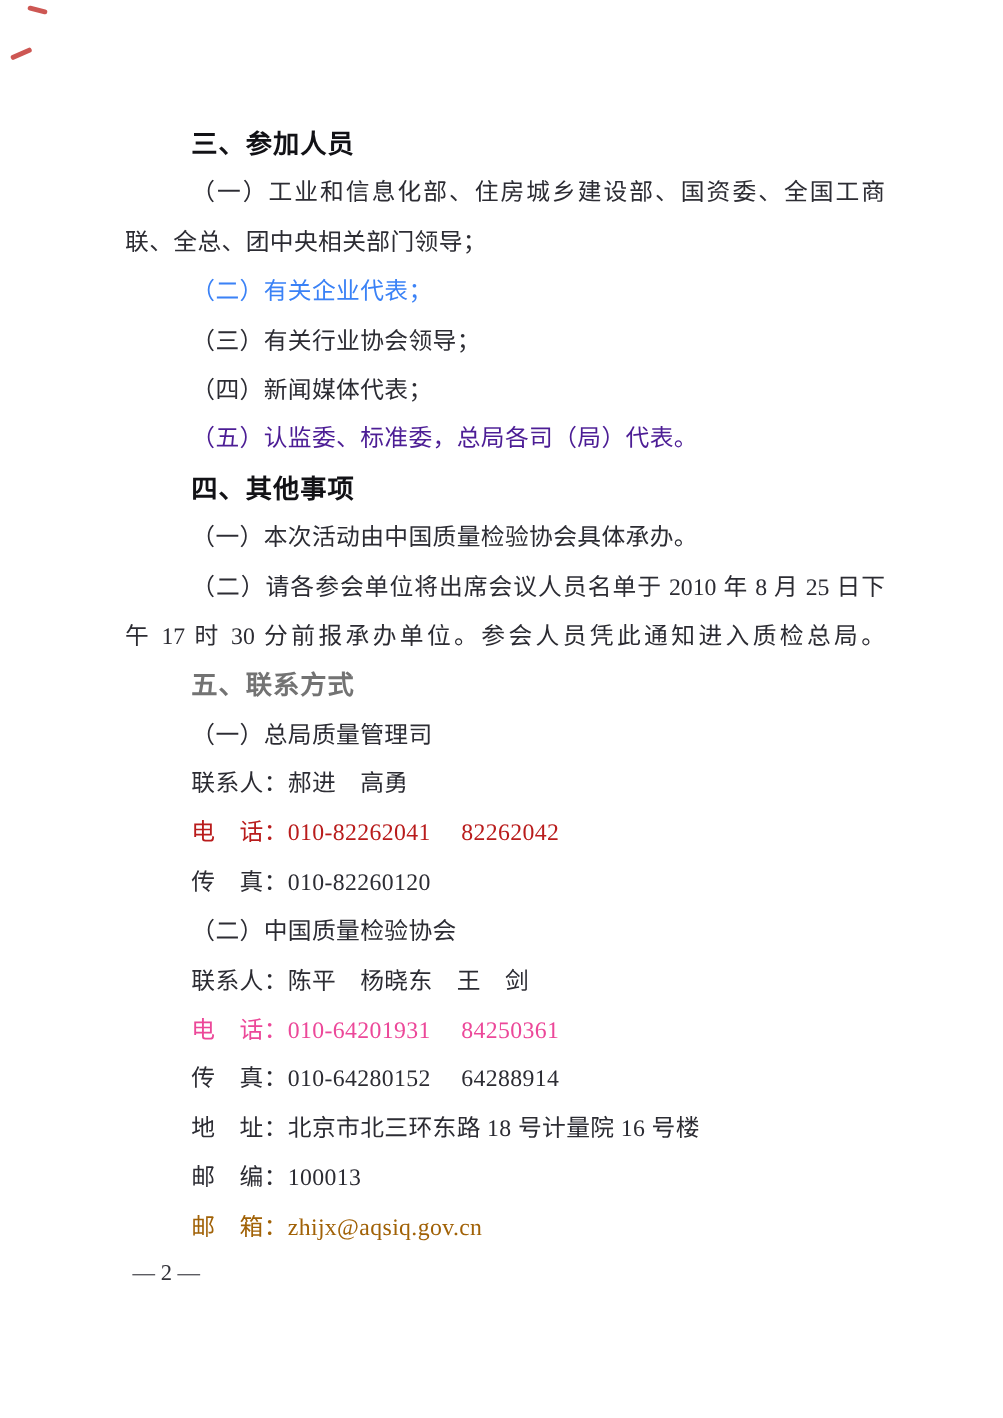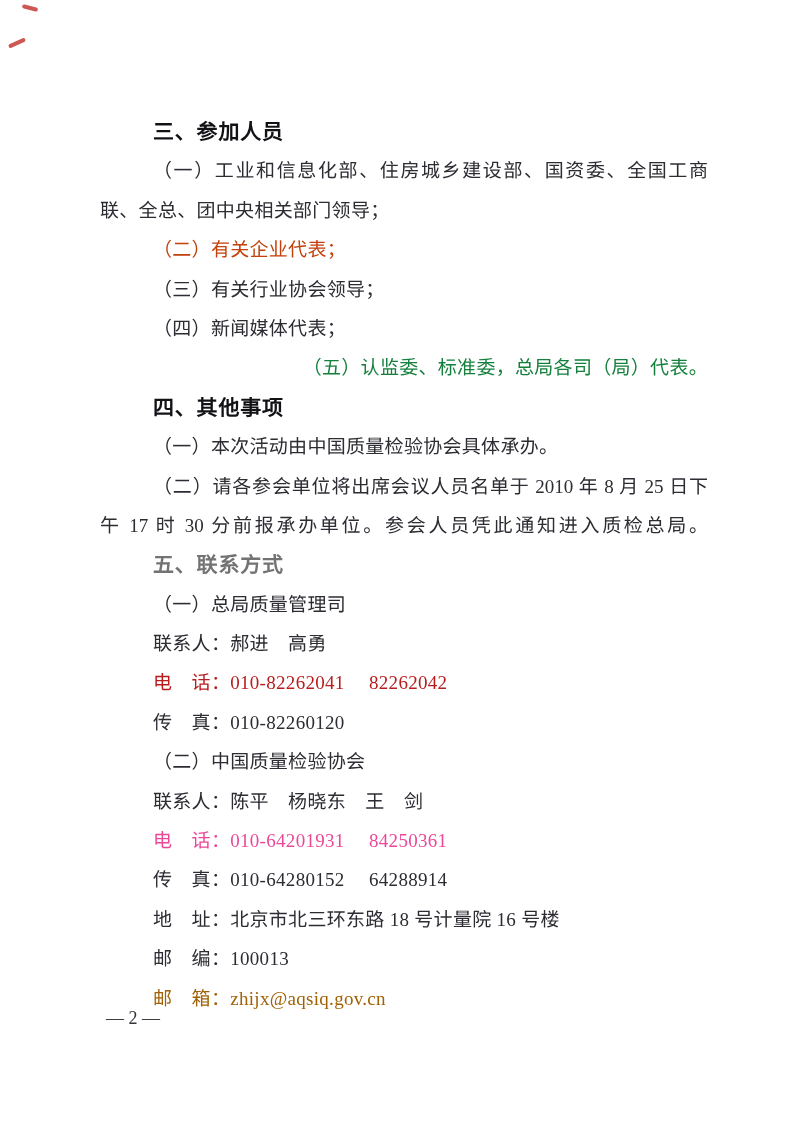--- a/index.html
+++ b/index.html
@@ -81,27 +81,27 @@
 </style>
 </head>
 <body>
 
 <div class="page">
 
   <span class="pen-mark m1" style="background: rgb(196, 58, 53);"></span>
   <span class="pen-mark m2" style="background: rgb(196, 58, 53);"></span>
 
   <div class="content">
-      <div class="line heading" style="color: rgb(18, 18, 22); margin-top: 16px;">三、参加人员</div>
+      <div class="line heading" style="color: rgb(18, 18, 22);">三、参加人员</div>
       <div class="line indent fill" style="color: rgb(44, 44, 51);">（一）工业和信息化部、住房城乡建设部、国资委、全国工商</div>
       <div class="line flush" style="color: rgb(44, 44, 51);">联、全总、团中央相关部门领导；</div>
-      <div class="line indent" style="color: #c2410c;">（二）有关企业代表；</div>
+      <div class="line indent" style="color: #3b82f6;">（二）有关企业代表；</div>
       <div class="line indent" style="color: rgb(44, 44, 51);">（三）有关行业协会领导；</div>
       <div class="line indent" style="color: rgb(44, 44, 51);">（四）新闻媒体代表；</div>
-      <div class="line indent" style="color: #15803d; text-align: right;">（五）认监委、标准委，总局各司（局）代表。</div>
+      <div class="line indent" style="color: #4c1d95;">（五）认监委、标准委，总局各司（局）代表。</div>
       <div class="line heading" style="color: rgb(18, 18, 22);">四、其他事项</div>
       <div class="line indent" style="color: rgb(44, 44, 51);">（一）本次活动由中国质量检验协会具体承办。</div>
       <div class="line indent fill" style="color: rgb(44, 44, 51);">（二）请各参会单位将出席会议人员名单于 2010 年 8 月 25 日下</div>
       <div class="line flush fill" style="color: rgb(44, 44, 51);">午 17 时 30 分前报承办单位。参会人员凭此通知进入质检总局。</div>
       <div class="line heading" style="color: #737373;">五、联系方式</div>
       <div class="line indent" style="color: rgb(44, 44, 51);">（一）总局质量管理司</div>
       <div class="line indent" style="color: rgb(44, 44, 51);">联系人：郝进　高勇</div>
       <div class="line indent" style="color: #b91c1c;">电　话：010-82262041　 82262042</div>
       <div class="line indent" style="color: rgb(44, 44, 51);">传　真：010-82260120</div>
       <div class="line indent" style="color: rgb(44, 44, 51);">（二）中国质量检验协会</div>

